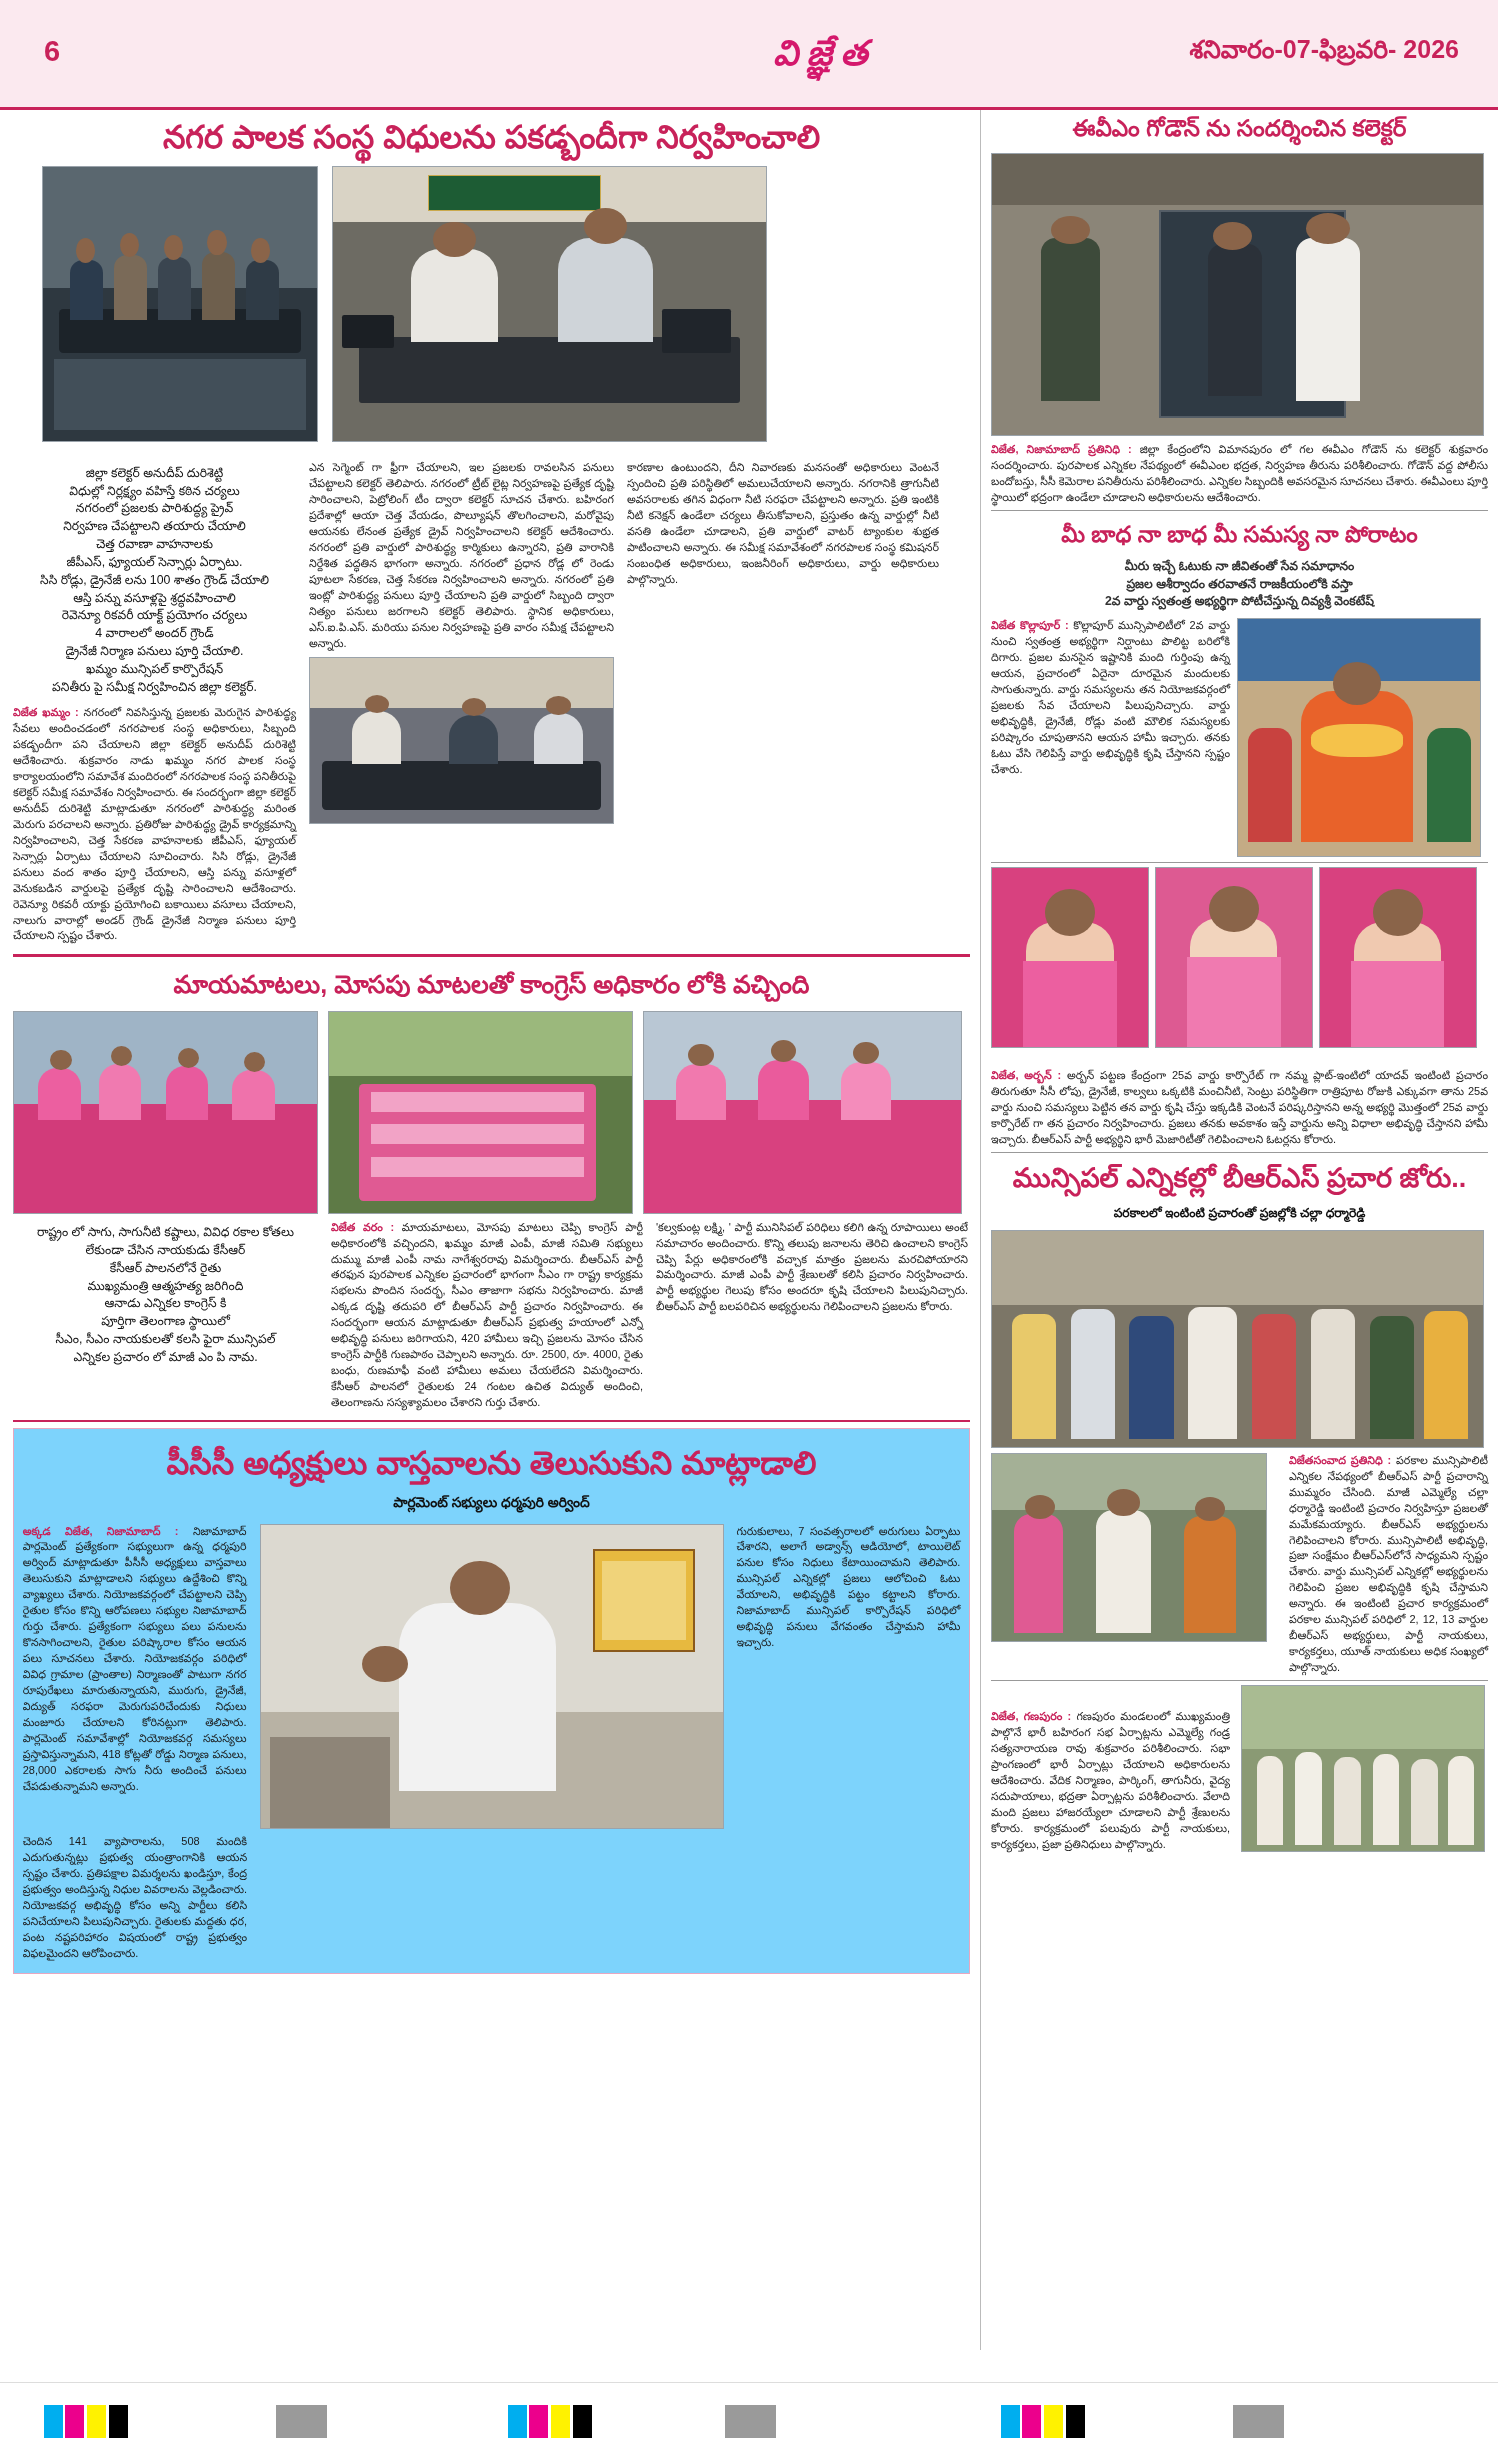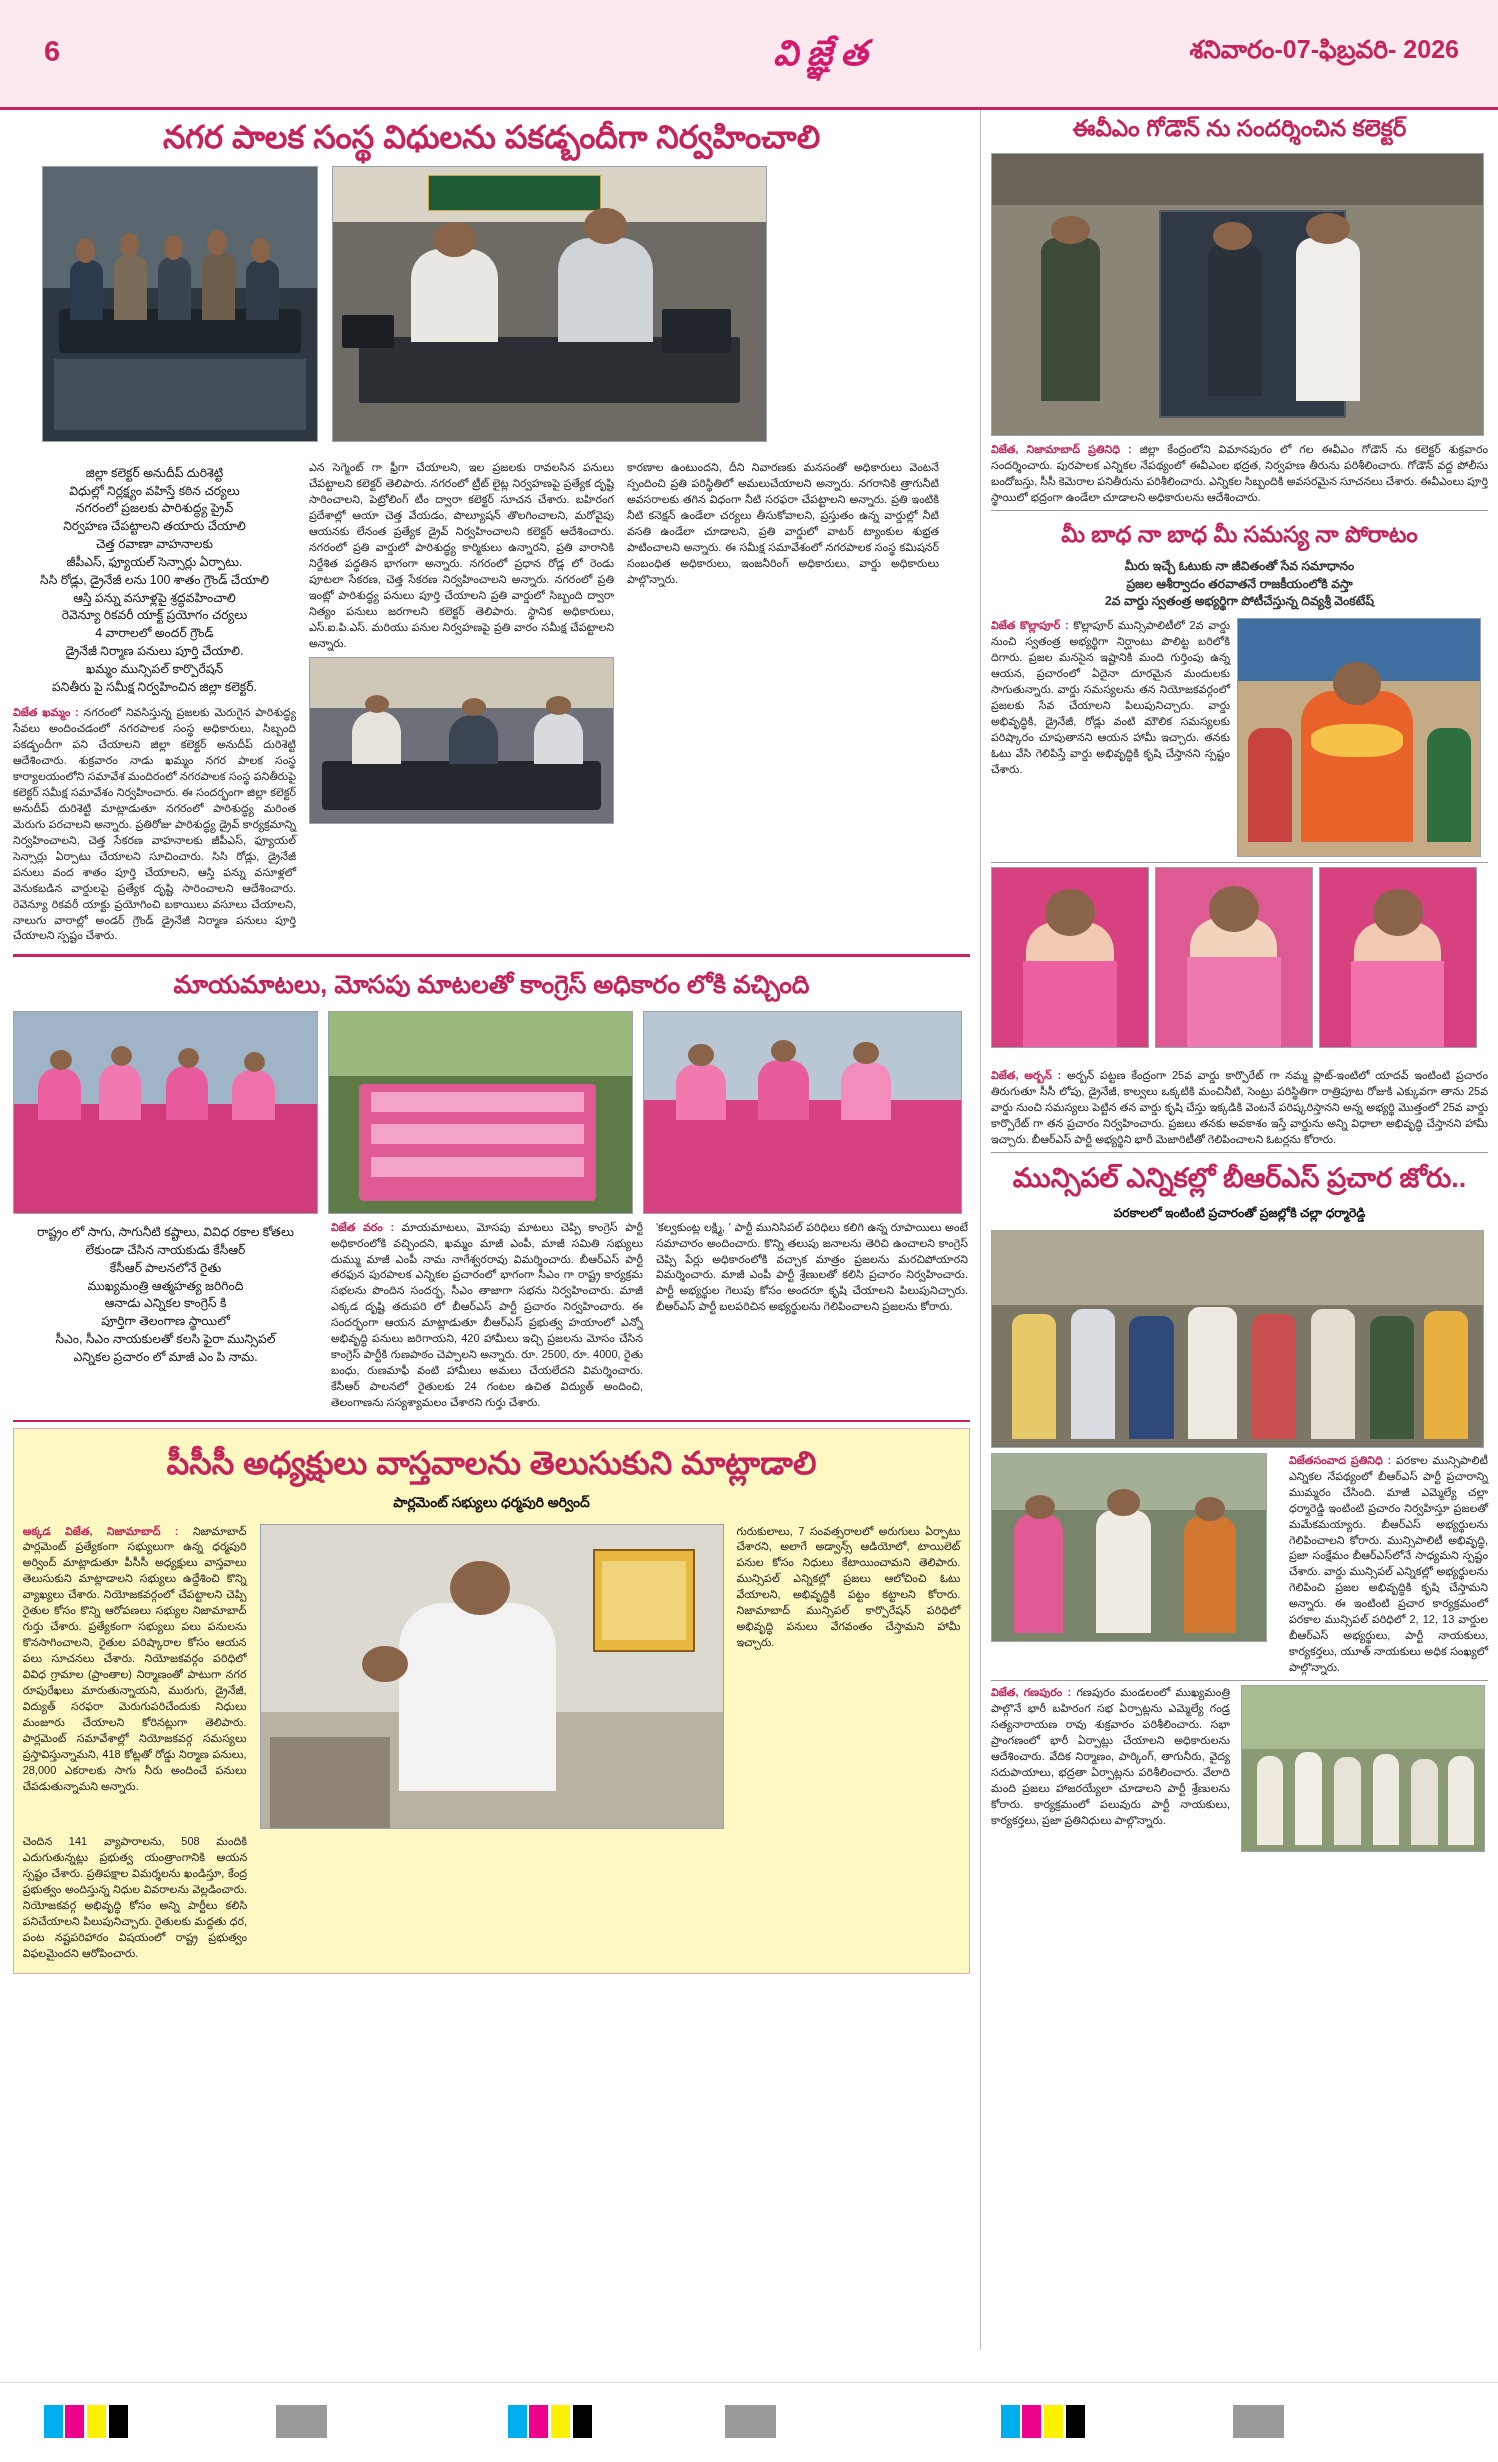--- a/index.html
+++ b/index.html
@@ -139,21 +139,21 @@
     left: 0; bottom: 0;
     width: 1499px; height: 80px;
     background: #ffffff;
     border-top: 0.7px solid #ddd;
   }
   .swatch { position: absolute; top: 22px; width: 19px; height: 33px; }
   .gray-blk { position:absolute; top:22px; width: 51px; height: 33px; }
 
   
   .panel-pink {
-    background: #fef9c3;
+    background: #7dd3fc;
     border: 1.5px solid #e7a7c0;
   }
 </style>
 </head>
 <body>
 
 <div class="page">
 
   <div class="masthead">
     <div class="page-num">6</div>
@@ -467,21 +467,21 @@
             <span class="dateline">విజేతసంవాద ప్రతినిధి :</span>
             <span>పరకాల మున్సిపాలిటీ ఎన్నికల నేపథ్యంలో బీఆర్ఎస్ పార్టీ ప్రచారాన్ని ముమ్మరం చేసింది. మాజీ ఎమ్మెల్యే చల్లా ధర్మారెడ్డి ఇంటింటి ప్రచారం నిర్వహిస్తూ ప్రజలతో మమేకమయ్యారు. బీఆర్ఎస్ అభ్యర్థులను గెలిపించాలని కోరారు. మున్సిపాలిటీ అభివృద్ధి, ప్రజా సంక్షేమం బీఆర్ఎస్‌లోనే సాధ్యమని స్పష్టం చేశారు. వార్డు మున్సిపల్ ఎన్నికల్లో అభ్యర్థులను గెలిపించి ప్రజల అభివృద్ధికి కృషి చేస్తామని అన్నారు. ఈ ఇంటింటి ప్రచార కార్యక్రమంలో పరకాల మున్సిపల్ పరిధిలో 2, 12, 13 వార్డుల బీఆర్ఎస్ అభ్యర్థులు, పార్టీ నాయకులు, కార్యకర్తలు, యూత్ నాయకులు అధిక సంఖ్యలో పాల్గొన్నారు.</span>
           </div>
         </div>
       </div>
     </div>
 
     <div class="rule-thin"></div>
 
     <div>
-      <div style="display:flex;gap:11px;margin-top:4.4px;">
+      <div style="display:flex;gap:11px;margin-top:4.4px;align-items:flex-end;">
         <div style="width:239px;">
           <div class="body-text small">
             <span class="dateline">విజేత, గణపురం :</span>
             <span>గణపురం మండలంలో ముఖ్యమంత్రి పాల్గొనే భారీ బహిరంగ సభ ఏర్పాట్లను ఎమ్మెల్యే గండ్ర సత్యనారాయణ రావు శుక్రవారం పరిశీలించారు. సభా ప్రాంగణంలో భారీ ఏర్పాట్లు చేయాలని అధికారులను ఆదేశించారు. వేదిక నిర్మాణం, పార్కింగ్, తాగునీరు, వైద్య సదుపాయాలు, భద్రతా ఏర్పాట్లను పరిశీలించారు. వేలాది మంది ప్రజలు హాజరయ్యేలా చూడాలని పార్టీ శ్రేణులను కోరారు. కార్యక్రమంలో పలువురు పార్టీ నాయకులు, కార్యకర్తలు, ప్రజా ప్రతినిధులు పాల్గొన్నారు.</span>
           </div>
         </div>
         <div style="width:244px;">
           <div class="photo" style="width:244px;height:167px;background:#93a57e;">
             <div style="position:absolute;left:0;top:0;width:100%;height:38%;background:#a9bb92;"></div>
             <div style="position:absolute;left:0;top:38%;width:100%;height:62%;background:#8a9a74;"></div>

